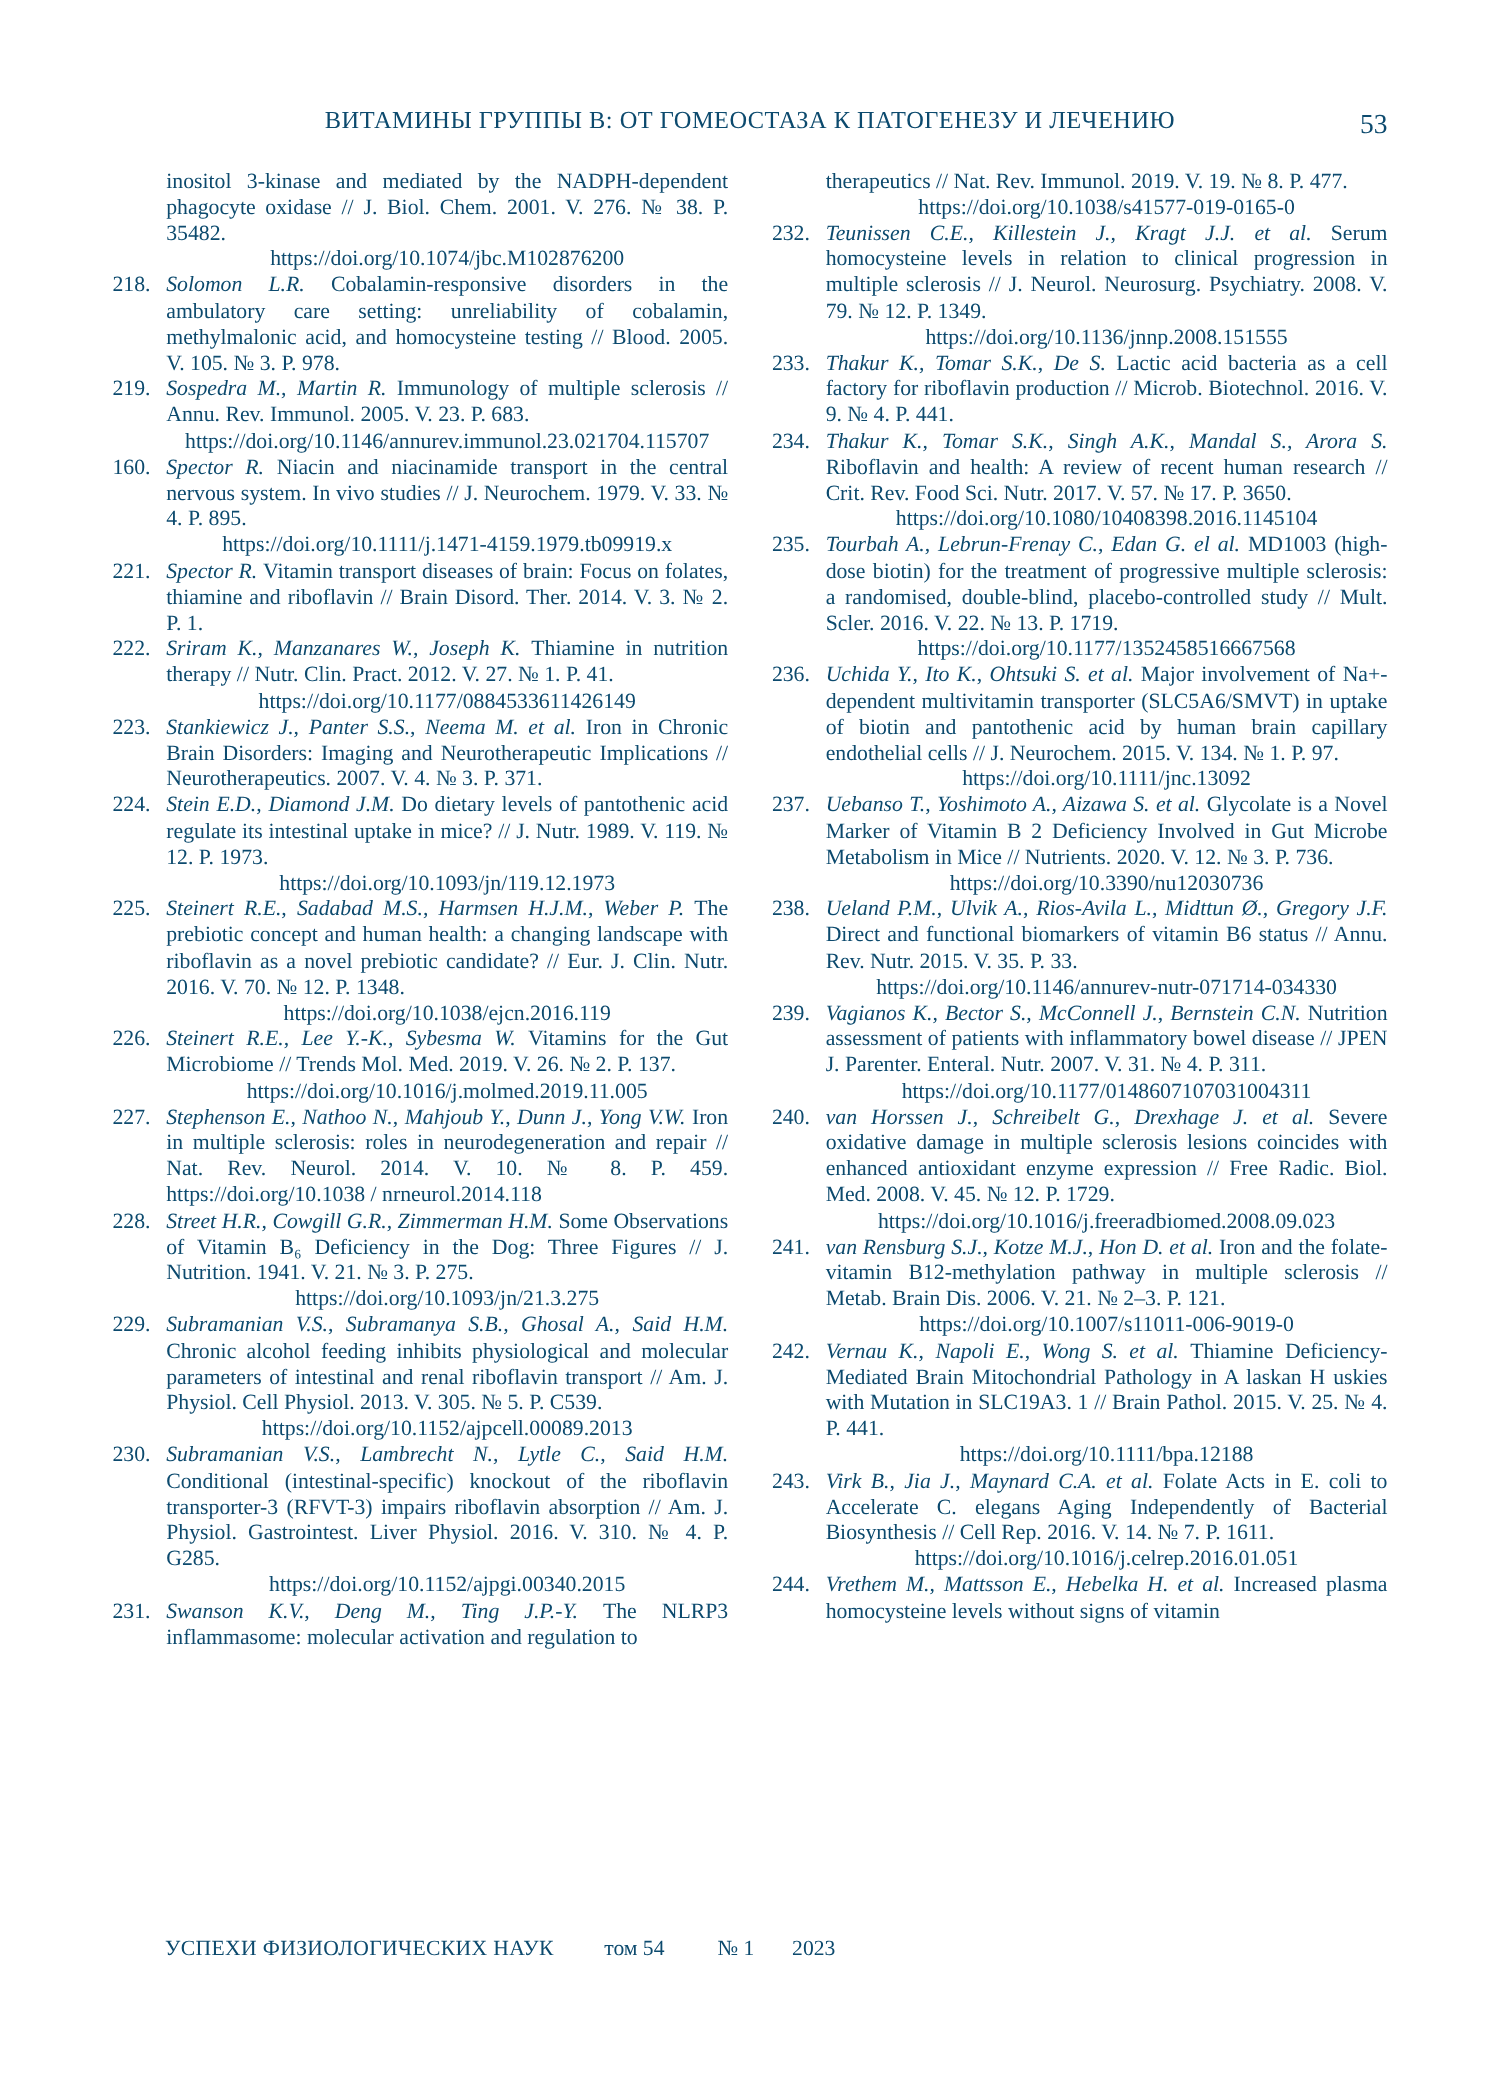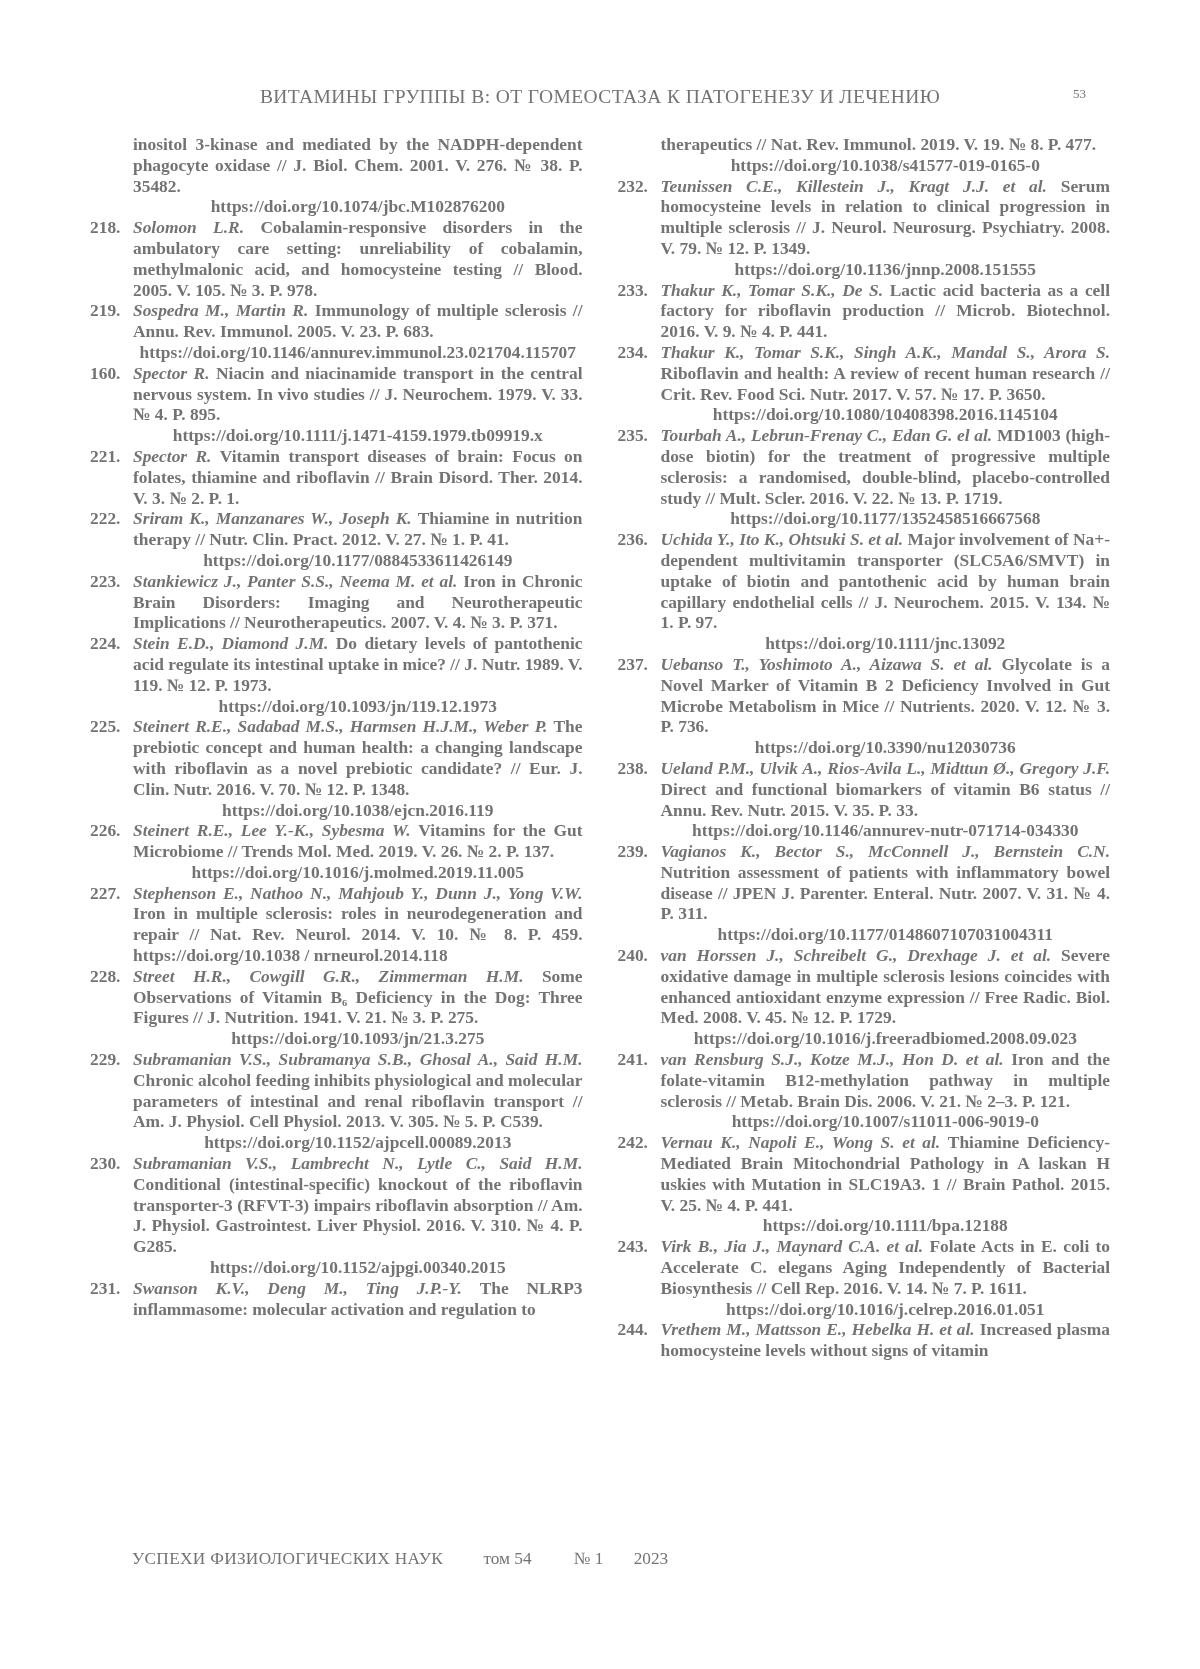--- a/index.html
+++ b/index.html
@@ -5,51 +5,50 @@
   html, body {
     margin: 0;
     padding: 0;
     background: #ffffff;
   }
   .page {
     position: relative;
     width: 1200px;
     height: 1669px;
     background: #ffffff;
-    color: #737373;
+    color: #0c4a6e;
     font-family: "Liberation Serif", "DejaVu Serif", serif;
     overflow: hidden;
   }
   .running-head {
     position: absolute;
     top: 86px;
     left: 90px;
     right: 90px;
     height: 26px;
     text-align: center;
   }
   .head-title {
     font-size: 19.5px;
     letter-spacing: 0.4px;
     white-space: nowrap;
   }
   .page-number {
     position: absolute;
-    right: 24px;
+    right: 0;
     top: 0;
-    font-size: 13px;
+    font-size: 22px;
   }
   .columns {
     position: absolute;
     top: 134px;
     left: 90px;
     right: 90px;
     display: flex;
     gap: 35px;
-    font-weight: bold;
   }
   .col {
     flex: 1 1 0;
     min-width: 0;
   }
   .ref {
     position: relative;
     padding-left: 43px;
     text-align: justify;
     font-size: 17.4px;

